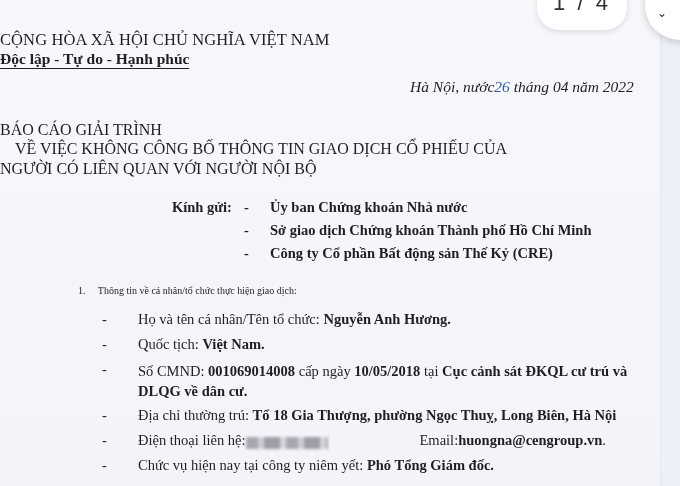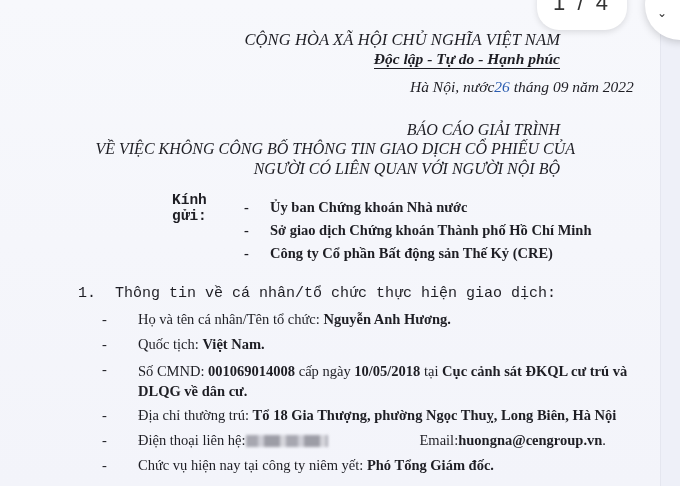--- a/index.html
+++ b/index.html
@@ -32,21 +32,21 @@
     }
     .fab {
       position: absolute; left: 645px; top: -30px; width: 70px; height: 70px;
       background: #ffffff; border-radius: 50%;
       box-shadow: 0 2px 8px rgba(0,0,0,0.18);
     }
     .fab .glyph {
       position: absolute; left: 12px; top: 36px; font-size: 12px; color: #333;
       font-family: "DejaVu Sans", sans-serif;
     }
-    .center { position: absolute; left: 0; width: 560px; text-align: right; font-style: italic; }
+    .center { position: absolute; left: 0; width: 560px; text-align: left; }
     .nation {
       top: 30px; font-size: 16.5px; letter-spacing: 0.1px;
     }
     .motto {
       top: 50px; font-size: 15.5px; font-weight: bold;
     }
     .motto span {
       border-bottom: 1px solid #1e1e24; padding-bottom: 1px;
     }
     .dateline {
@@ -54,24 +54,24 @@
       font-style: italic; font-size: 15.5px;
     }
     .dateline .hand { color: #2a5cb0; font-style: italic; margin-top: 32px; }
     .title1 { top: 121px; font-size: 16px; }
     .title2 { top: 140px; font-size: 16px; margin-left: 15px; }
     .title3 { top: 160px; font-size: 16px; }
     .recipients {
       position: absolute; left: 172px; top: 196px; font-size: 14.5px; font-weight: bold;
     }
     .rec-row { display: flex; height: 23px; align-items: center; }
-    .rec-label { width: 72px; font-family: Liberation Mono, monospace; }
+    .rec-label { width: 72px; }
     .rec-dash { width: 26px; text-align: left; }
     .section {
-      position: absolute; left: 78px; top: 285px; font-size: 15px; font-family: Liberation Mono, monospace;
+      position: absolute; left: 78px; top: 285px; font-size: 10px;
     }
     .section .num { display: inline-block; width 26px; margin-right: 10px; }
     .item {
       position: absolute; left: 102px; font-size: 14.5px; display: flex;
     }
     .item .dash { width: 36px; }
     .item b { font-weight: bold; }
     .blur {
       display: inline-block; width: 82px; height: 12px; vertical-align: middle;
       background: repeating-linear-gradient(90deg, #9a9aa4 0 12px, #c8c8d0 12px 18px, #8e8e98 18px 34px, #d0d0d6 34px 40px);
@@ -90,21 +90,21 @@
 <div class="fab">
   <span class="glyph">⌄</span>
 </div>
 
 <div class="center nation">CỘNG HÒA XÃ HỘI CHỦ NGHĨA VIỆT NAM</div>
 <div class="center motto">
   <span>Độc lập - Tự do - Hạnh phúc</span>
 </div>
 
 <div class="dateline">
-  <span>Hà Nội, nước</span><span class="hand">26</span><span> tháng 09 năm 2022</span>
+  <span>Hà Nội, nước</span><span class="hand">26</span><span> tháng 04 năm 2022</span>
 </div>
 
 <div class="center title1">BÁO CÁO GIẢI TRÌNH</div>
 <div class="center title2">VỀ VIỆC KHÔNG CÔNG BỐ THÔNG TIN GIAO DỊCH CỔ PHIẾU CỦA</div>
 <div class="center title3">NGƯỜI CÓ LIÊN QUAN VỚI NGƯỜI NỘI BỘ</div>
 
 <div class="recipients">
   <div class="rec-row">
     <span class="rec-label">Kính gửi:</span>
     <span class="rec-dash">-</span>
@@ -145,21 +145,21 @@
   </span>
 </div>
 
 <div class="item" style="top:407px">
   <span class="dash">-</span>
   <span><span>Địa chỉ thường trú: </span><b>Tổ 18 Gia Thượng, phường Ngọc Thuỵ, Long Biên, Hà Nội</b></span>
 </div>
 
 <div class="item" style="top:432px">
   <span class="dash">-</span>
-  <span style="display:inline-flex; align-items:center;">
+  <span style="display:inline-flex; align-items:flex-end;">
     <span>Điện thoại liên hệ: </span>
     <span class="blur"></span>
     <span style="display:inline-block; width:92px"></span>
     <span>Email: </span>
       <b>huongna@cengroup.vn</b>
       <span>.</span>
   </span>
 </div>
 
 <div class="item" style="top:457px">

